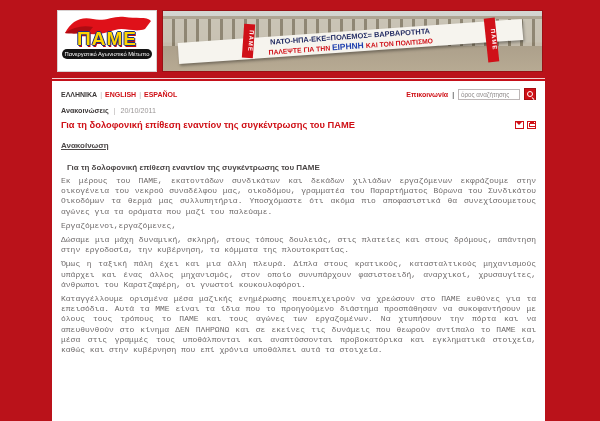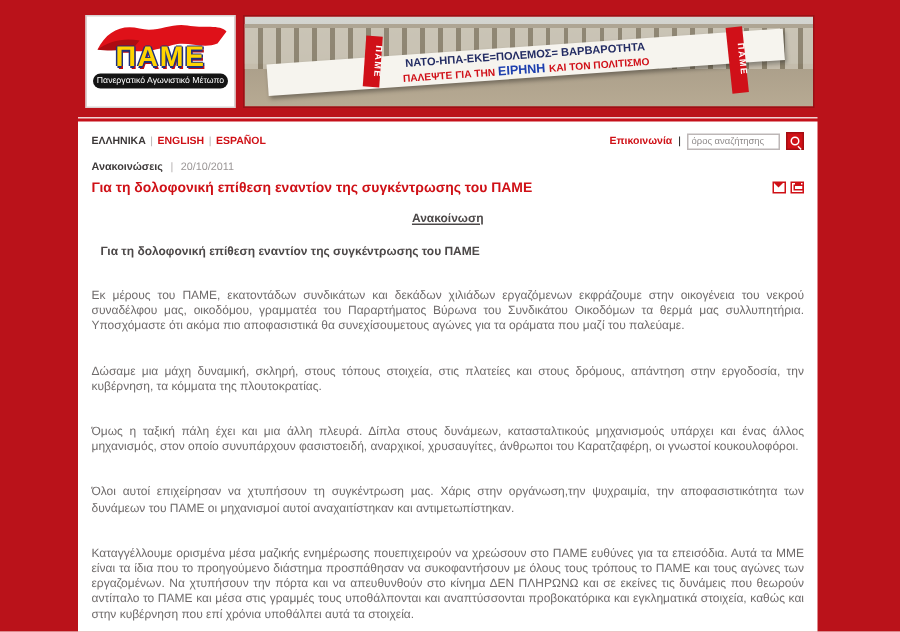--- a/index.html
+++ b/index.html
@@ -62,25 +62,25 @@
 
   .title-row { margin-top:5px; display:flex; justify-content:space-between; align-items:flex-start; }
   .article-title { font-size:9.3px; font-weight:bold; color:#cf1016; }
   .title-icons { display:flex; gap:3px; margin-top:1px; }
   .mini-icon { width:9px; height:8px; border:1px solid #cf1016; background:#fff; position:relative; cursor:pointer; }
   .email-icon::before { content:""; position:absolute; left:0; top:0; width:0; height:0;
                         border-left:3.5px solid transparent; border-right:3.5px solid transparent; border-top:3px solid #cf1016; }
   .print-icon::before { content:""; position:absolute; left:1.5px; top:0; width:4px; height:2px; background:#cf1016; }
   .print-icon::after { content:""; position:absolute; left:1px; bottom:1px; width:5px; height:2.5px; border:1px solid #cf1016; }
 
-  .kicker { margin-top:11px; text-align:center; font-size:8px; font-weight:bold; color:#4c4848; text-decoration:underline; }
+  .kicker { margin-top:11px; font-size:8px; font-weight:bold; color:#4c4848; text-decoration:underline; }
 
   .body-heading { margin-top:13px; padding-left:6px; font-size:8px; font-weight:bold; color:#4c4848; }
 
-  .content p { margin:20px 0 0; font-size:8px; line-height:10.2px; color:#6f6b6b; text-align:justify; }
+  .content p { margin:4px 0 0; font-size:8px; line-height:10.2px; color:#6f6b6b; text-align:justify;font-family:Liberation Mono, monospace; }
 </style>
 </head>
 <body>
 
 <div class="site-col">
 
   <a class="logo-box">
     <svg class="logo-flag" width="96" height="26" viewBox="0 0 96 26">
       <path d="M6 20 C 12 8, 22 3, 34 6 C 46 9, 55 2, 66 4 C 76 6, 88 3, 92 8 L 86 16 C 76 20, 66 14, 56 17 C 46 20, 36 23, 26 20 C 18 17.5, 11 21, 6 20 Z" fill="#df1119"></path>
       <path d="M6 20 C 14 14, 24 12, 34 14 L 30 19 C 22 21, 12 21, 6 20 Z" fill="#ad0c12"></path>
@@ -137,19 +137,19 @@
         <span class="mini-icon email-icon"></span>
         <span class="mini-icon print-icon"></span>
       </div>
     </div>
 
     <div class="kicker">Ανακοίνωση</div>
 
     <div class="body-heading">Για τη δολοφονική επίθεση εναντίον της συγκέντρωσης του ΠΑΜΕ</div>
 
     <p>Εκ μέρους του ΠΑΜΕ, εκατοντάδων συνδικάτων και δεκάδων χιλιάδων εργαζόμενων εκφράζουμε στην οικογένεια του νεκρού συναδέλφου μας, οικοδόμου, γραμματέα του Παραρτήματος Βύρωνα του Συνδικάτου Οικοδόμων τα θερμά μας συλλυπητήρια. Υποσχόμαστε ότι ακόμα πιο αποφασιστικά θα συνεχίσουμετους αγώνες για τα οράματα που μαζί του παλεύαμε.</p>
-    <p>Δώσαμε μια μάχη δυναμική, σκληρή, στους τόπους στοιχεία, στις πλατείες και στους δρόμους, απάντηση στην εργοδοσία, την κυβέρνηση, τα κόμματα της πλουτοκρατίας.</p>
-    <p>Όμως η ταξική πάλη έχει και μια άλλη πλευρά. Δίπλα στους δυνάμεων, κατασταλτικούς μηχανισμούς υπάρχει και ένας άλλος μηχανισμός, στον οποίο συνυπάρχουν φασιστοειδή, αναρχικοί, χρυσαυγίτες, άνθρωποι του Καρατζαφέρη, οι γνωστοί κουκουλοφόροι.</p>
-    <p>Όλοι αυτοί επιχείρησαν να χτυπήσουν τη συγκέντρωση μας. Χάρις στην οργάνωση,την ψυχραιμία, την αποφασιστικότητα των δυνάμεων του ΠΑΜΕ οι μηχανισμοί αυτοί αναχαιτίστηκαν και αντιμετωπίστηκαν.</p>
+    <p>Εργαζόμενοι,εργαζόμενες,</p>
+    <p>Δώσαμε μια μάχη δυναμική, σκληρή, στους τόπους δουλειάς, στις πλατείες και στους δρόμους, απάντηση στην εργοδοσία, την κυβέρνηση, τα κόμματα της πλουτοκρατίας.</p>
+    <p>Όμως η ταξική πάλη έχει και μια άλλη πλευρά. Δίπλα στους κρατικούς, κατασταλτικούς μηχανισμούς υπάρχει και ένας άλλος μηχανισμός, στον οποίο συνυπάρχουν φασιστοειδή, αναρχικοί, χρυσαυγίτες, άνθρωποι του Καρατζαφέρη, οι γνωστοί κουκουλοφόροι.</p>
     <p>Καταγγέλλουμε ορισμένα μέσα μαζικής ενημέρωσης πουεπιχειρούν να χρεώσουν στο ΠΑΜΕ ευθύνες για τα επεισόδια. Αυτά τα ΜΜΕ είναι τα ίδια που το προηγούμενο διάστημα προσπάθησαν να συκοφαντήσουν με όλους τους τρόπους το ΠΑΜΕ και τους αγώνες των εργαζομένων. Να χτυπήσουν την πόρτα και να απευθυνθούν στο κίνημα ΔΕΝ ΠΛΗΡΩΝΩ και σε εκείνες τις δυνάμεις που θεωρούν αντίπαλο το ΠΑΜΕ και μέσα στις γραμμές τους υποθάλπονται και αναπτύσσονται προβοκατόρικα και εγκληματικά στοιχεία, καθώς και στην κυβέρνηση που επί χρόνια υποθάλπει αυτά τα στοιχεία.</p>
 
   </div>
 </div>
 
 </body></html>

